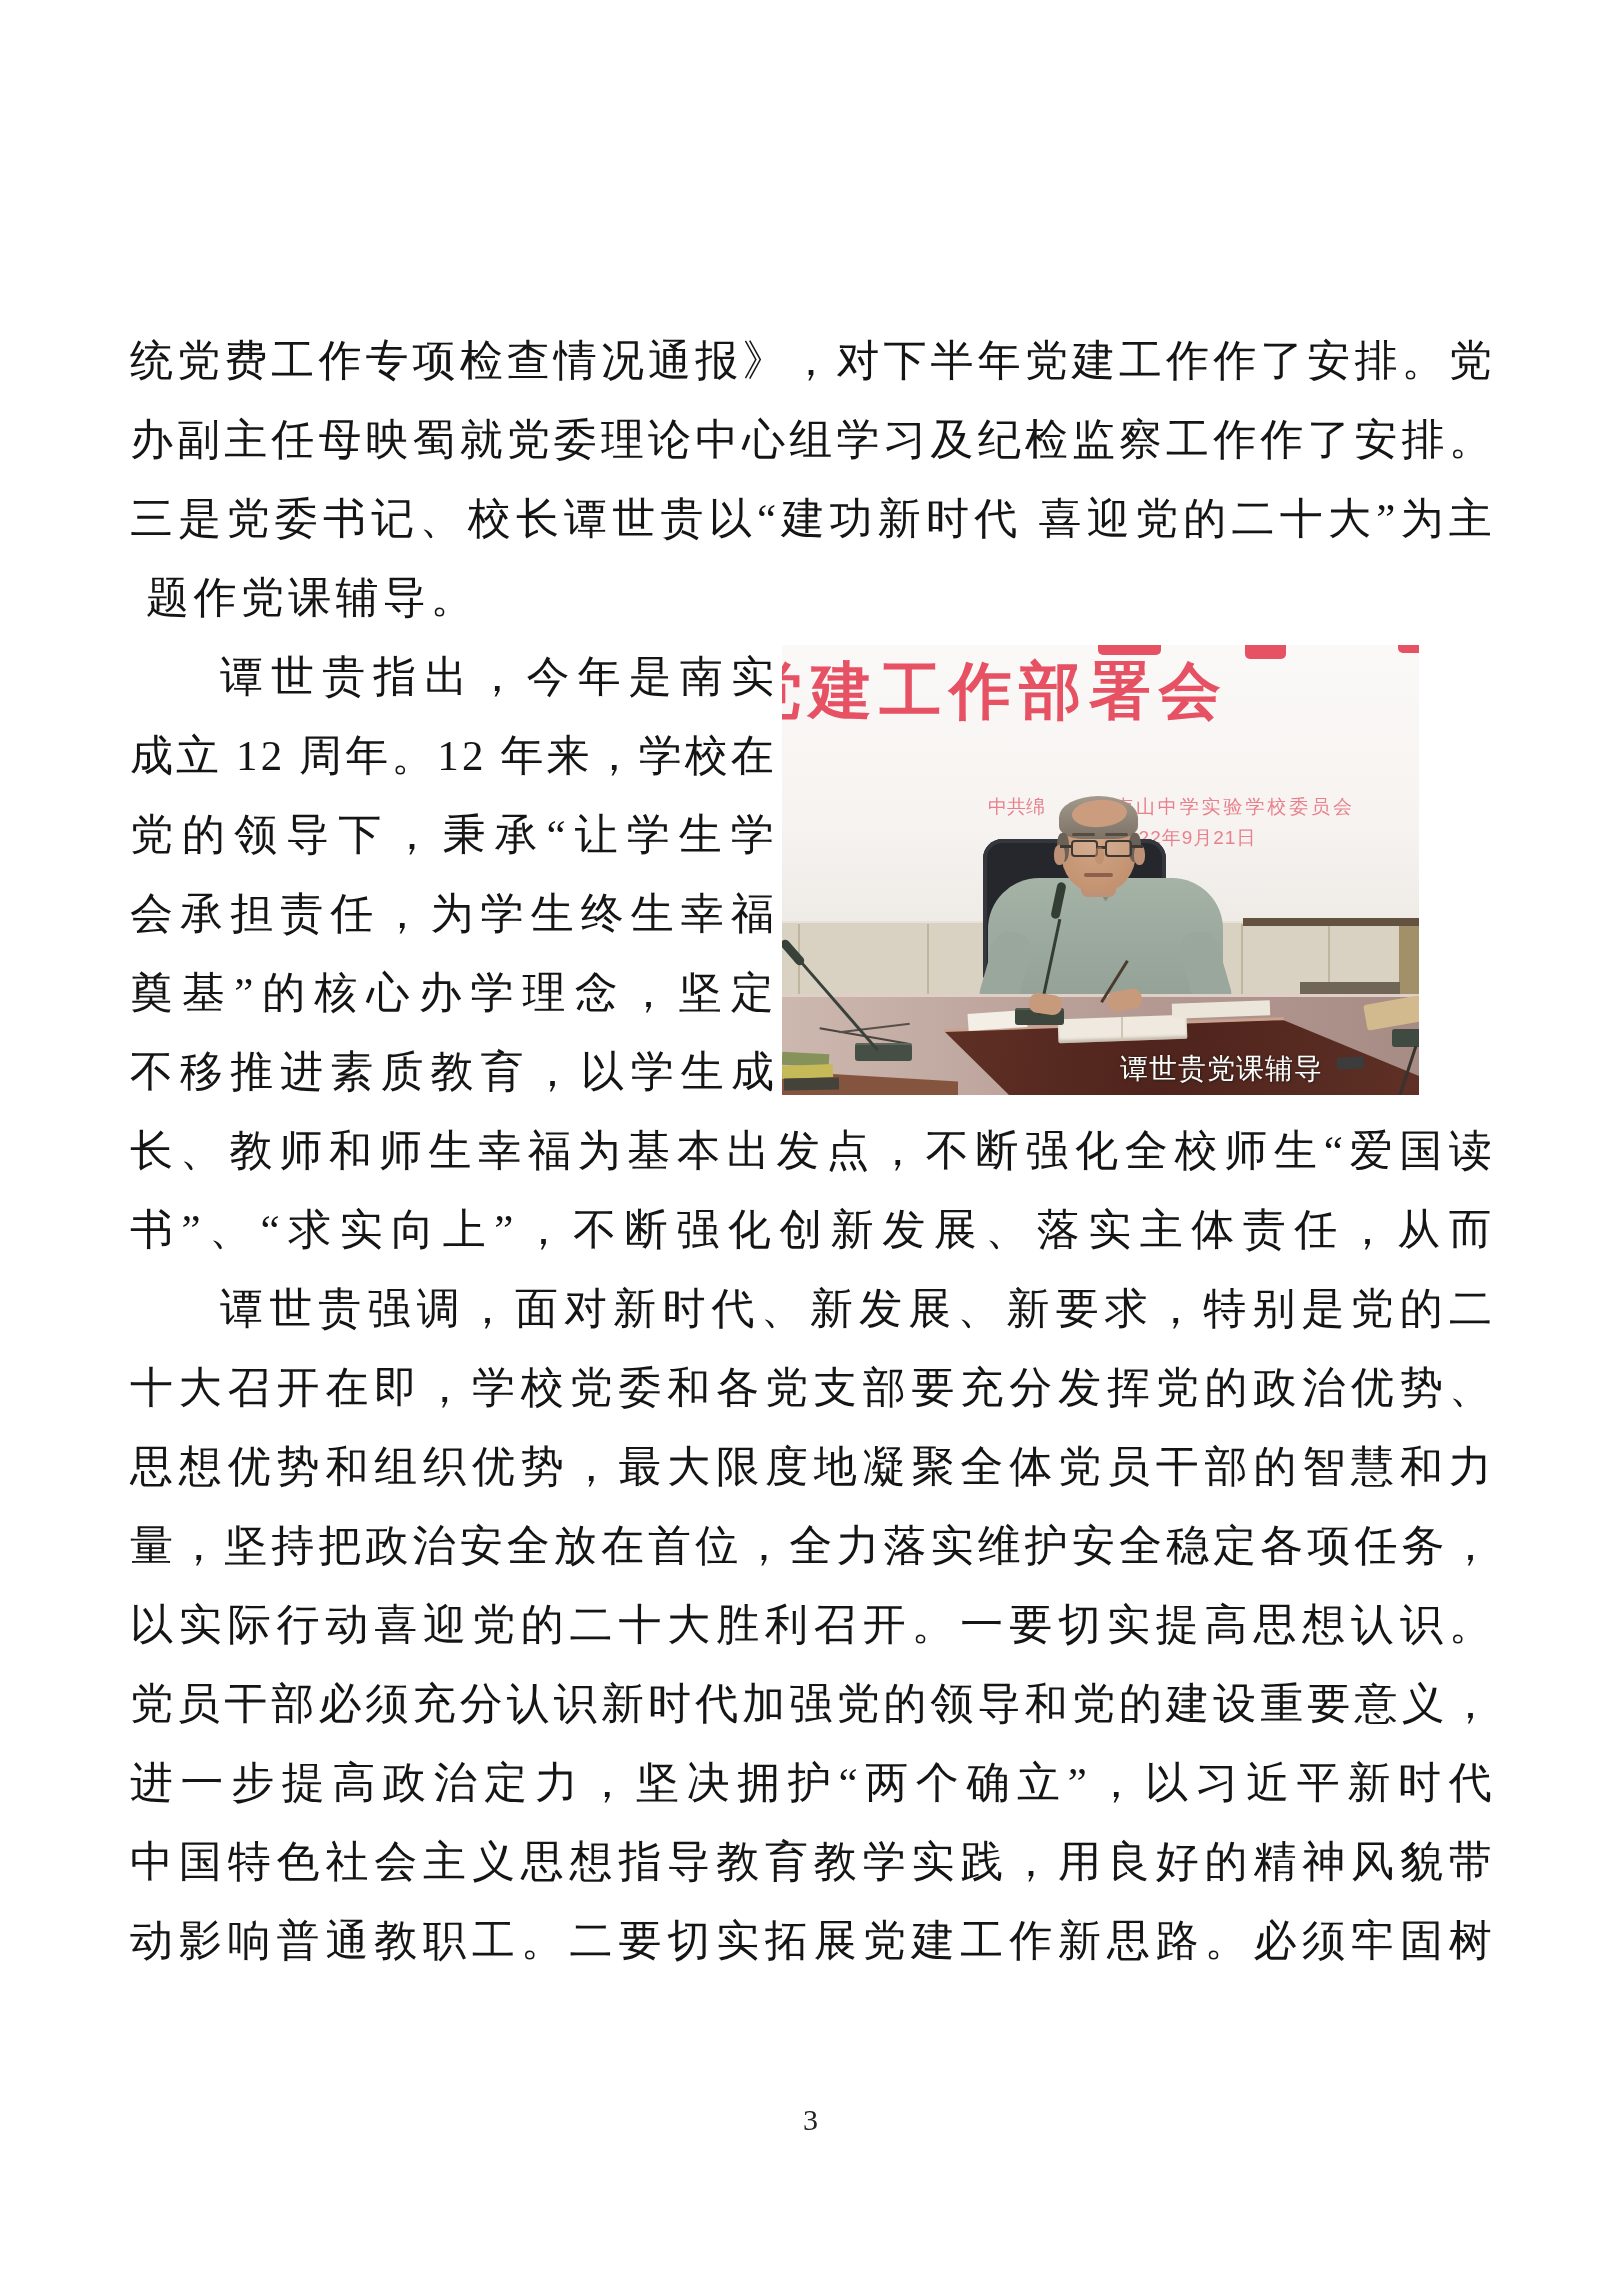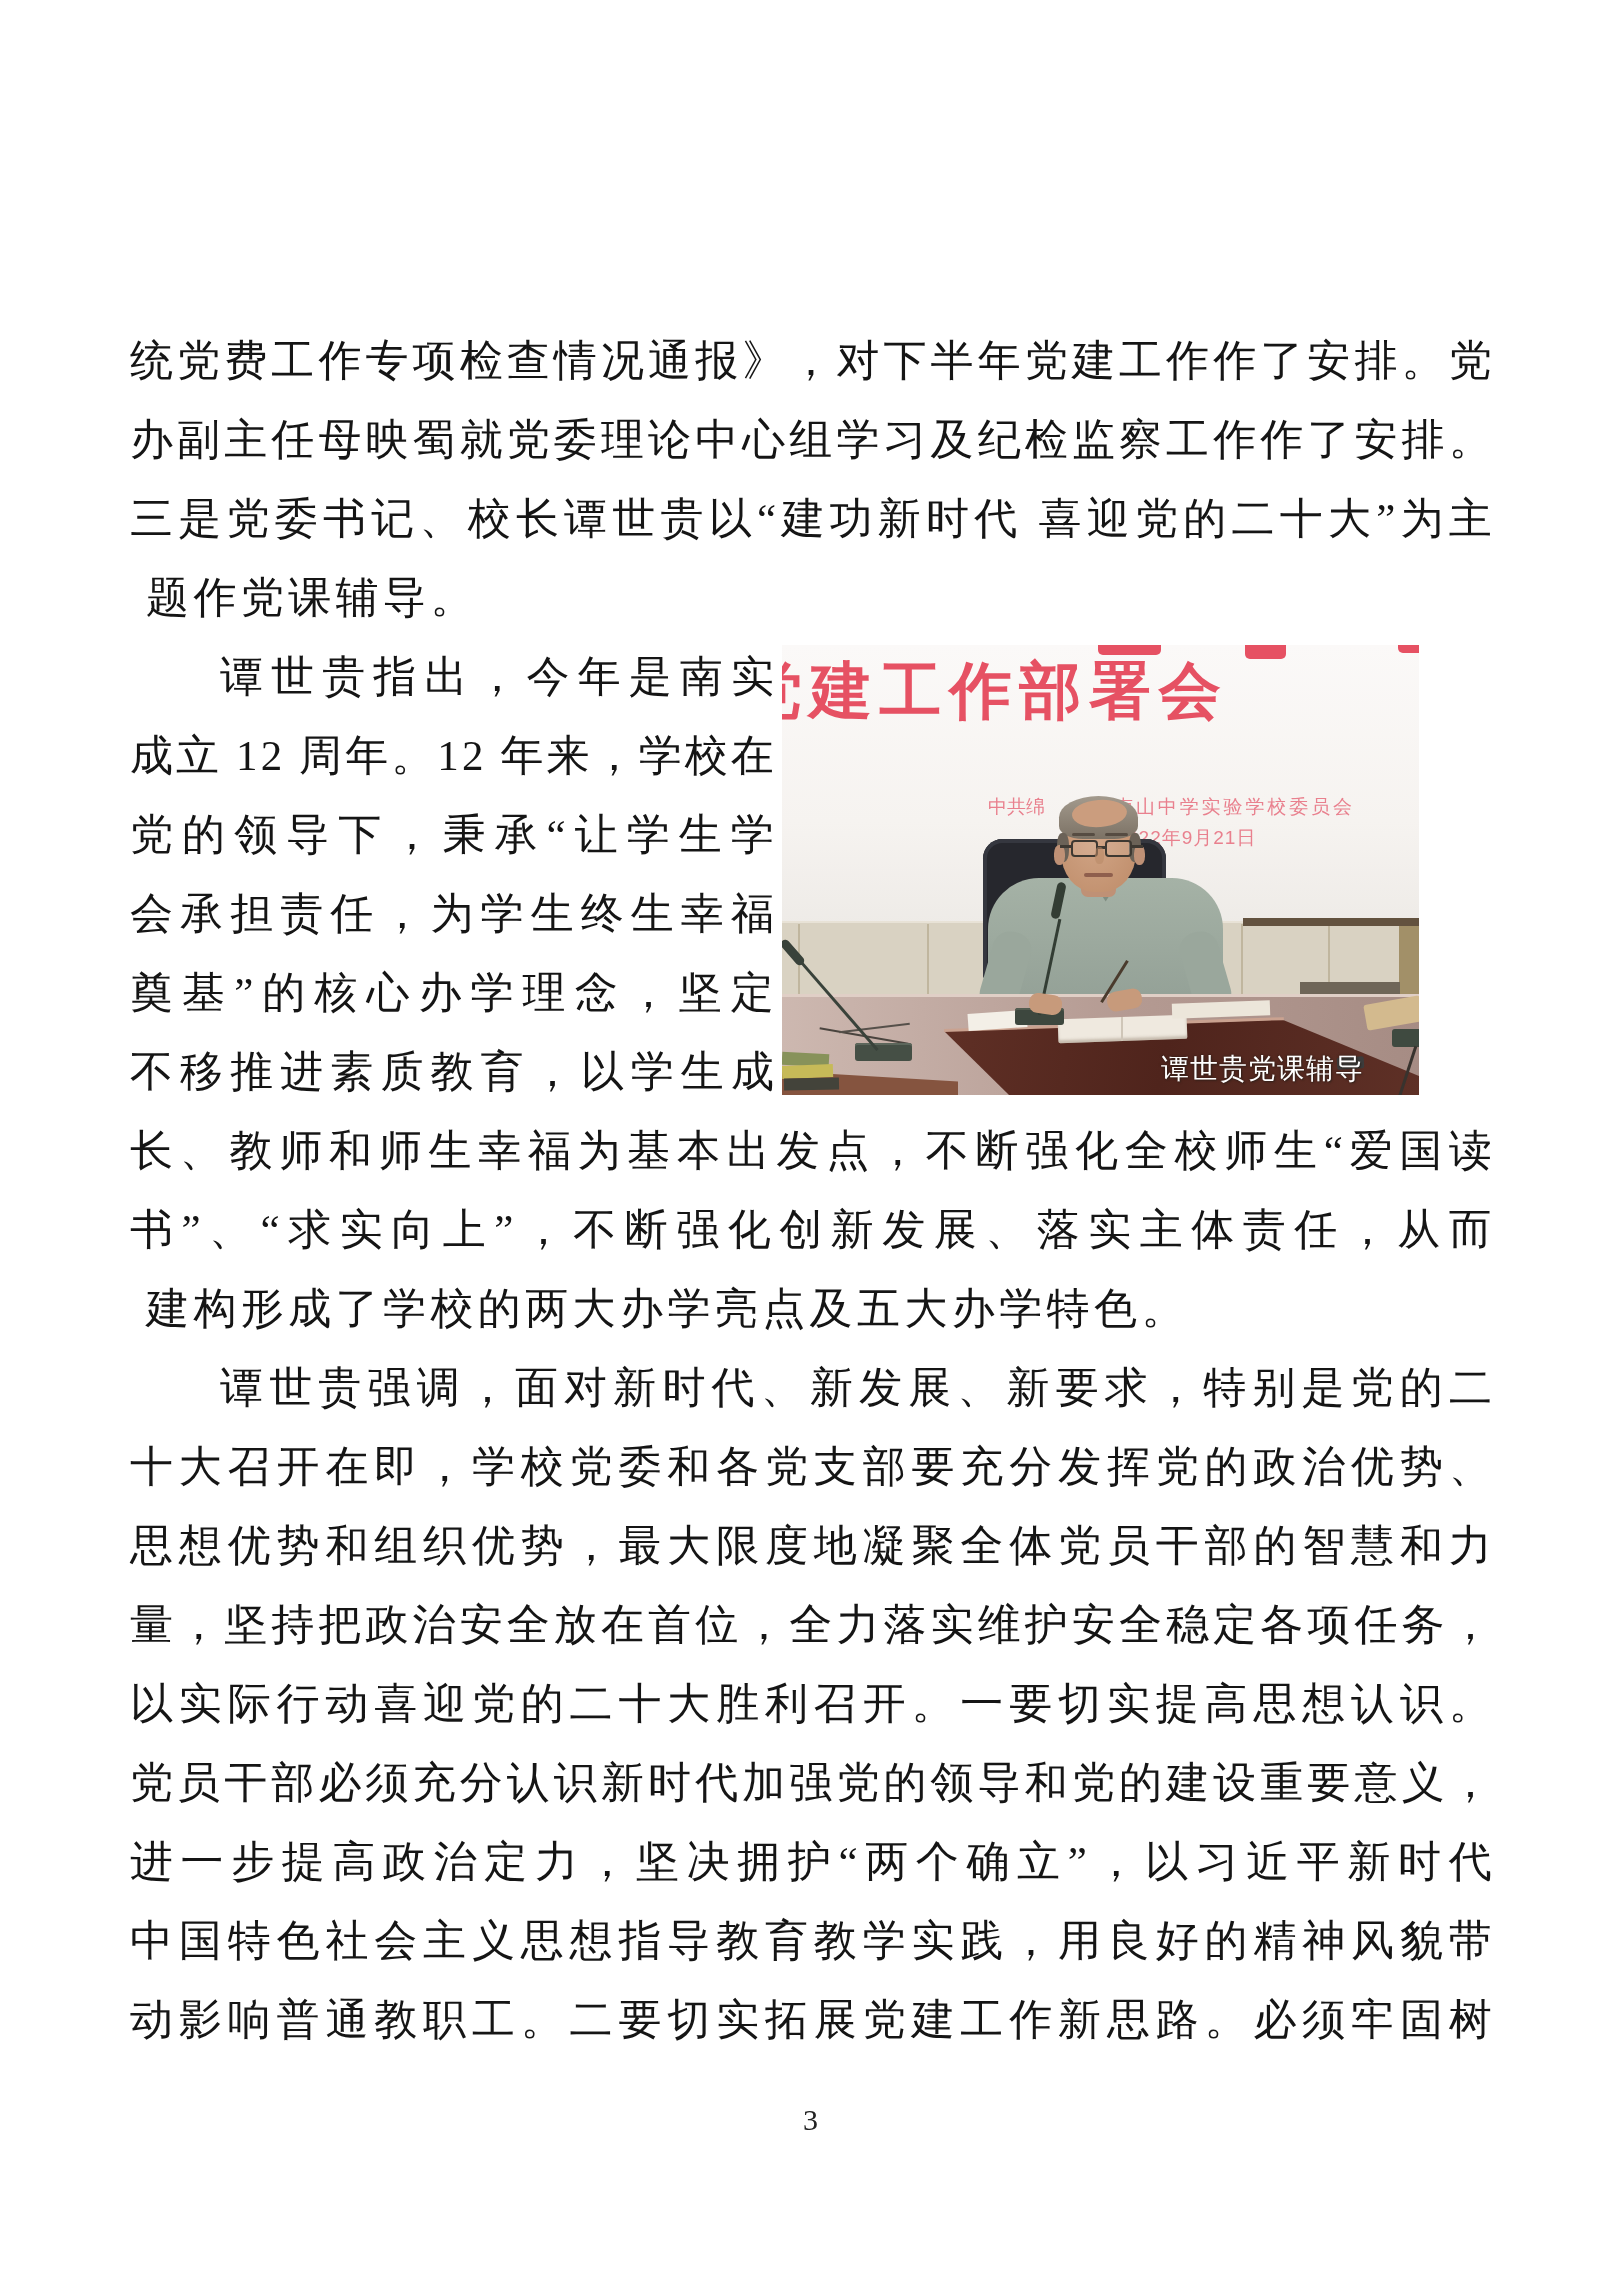--- a/index.html
+++ b/index.html
@@ -30,39 +30,38 @@
   .banner { position:absolute; left:-42px; top:3.9px; white-space:nowrap;
             font-family:"Liberation Sans","DejaVu Sans",sans-serif;
             font-weight:700; font-size:62px; letter-spacing:7.8px; color:#e65163; }
   .sub { position:absolute; font-family:"Liberation Sans","DejaVu Sans",sans-serif;
          color:#e9808e; font-size:19px; white-space:nowrap; }
   .wall { position:absolute; left:0; top:276px; width:637px; height:82px;
           background:#d9d2c2; border-top:2.9px solid #e8e2d6; }
   .seam { position:absolute; width:2px; background:#c0b69e; }
   .caption { position:absolute; left:338px; top:405px; font-size:28px; letter-spacing:1px;
              color:#ffffff; white-space:nowrap;
-             text-shadow:1px 1px 2px rgba(40,30,25,.85), -1px -1px 2px rgba(40,30,25,.4);margin-left:41px; }
+             text-shadow:1px 1px 2px rgba(40,30,25,.85), -1px -1px 2px rgba(40,30,25,.4); }
 </style>
 </head>
 <body>
 
 <div class="text-flow">
   <div class="line jc"><span>统</span><span>党</span><span>费</span><span>工</span><span>作</span><span>专</span><span>项</span><span>检</span><span>查</span><span>情</span><span>况</span><span>通</span><span>报</span><span>》</span><span>，</span><span>对</span><span>下</span><span>半</span><span>年</span><span>党</span><span>建</span><span>工</span><span>作</span><span>作</span><span>了</span><span>安</span><span>排</span><span>。</span><span>党</span></div>
   <div class="line jc"><span>办</span><span>副</span><span>主</span><span>任</span><span>母</span><span>映</span><span>蜀</span><span>就</span><span>党</span><span>委</span><span>理</span><span>论</span><span>中</span><span>心</span><span>组</span><span>学</span><span>习</span><span>及</span><span>纪</span><span>检</span><span>监</span><span>察</span><span>工</span><span>作</span><span>作</span><span>了</span><span>安</span><span>排</span><span>。</span></div>
   <div class="line jc"><span>三</span><span>是</span><span>党</span><span>委</span><span>书</span><span>记</span><span>、</span><span>校</span><span>长</span><span>谭</span><span>世</span><span>贵</span><span>以</span><span>“</span><span>建</span><span>功</span><span>新</span><span>时</span><span>代</span><span>&nbsp;</span><span>喜</span><span>迎</span><span>党</span><span>的</span><span>二</span><span>十</span><span>大</span><span>”</span><span>为</span><span>主</span></div>
   <div class="line plain">题作党课辅导。</div>
   <div class="line jc narrow indent"><span>谭</span><span>世</span><span>贵</span><span>指</span><span>出</span><span>，</span><span>今</span><span>年</span><span>是</span><span>南</span><span>实</span></div>
   <div class="line jc narrow"><span>成</span><span>立</span><span>&nbsp;</span><span>1</span><span>2</span><span>&nbsp;</span><span>周</span><span>年</span><span>。</span><span>1</span><span>2</span><span>&nbsp;</span><span>年</span><span>来</span><span>，</span><span>学</span><span>校</span><span>在</span></div>
   <div class="line jc narrow"><span>党</span><span>的</span><span>领</span><span>导</span><span>下</span><span>，</span><span>秉</span><span>承</span><span>“</span><span>让</span><span>学</span><span>生</span><span>学</span></div>
   <div class="line jc narrow"><span>会</span><span>承</span><span>担</span><span>责</span><span>任</span><span>，</span><span>为</span><span>学</span><span>生</span><span>终</span><span>生</span><span>幸</span><span>福</span></div>
   <div class="line jc narrow"><span>奠</span><span>基</span><span>”</span><span>的</span><span>核</span><span>心</span><span>办</span><span>学</span><span>理</span><span>念</span><span>，</span><span>坚</span><span>定</span></div>
   <div class="line jc narrow"><span>不</span><span>移</span><span>推</span><span>进</span><span>素</span><span>质</span><span>教</span><span>育</span><span>，</span><span>以</span><span>学</span><span>生</span><span>成</span></div>
   <div class="line jc"><span>长</span><span>、</span><span>教</span><span>师</span><span>和</span><span>师</span><span>生</span><span>幸</span><span>福</span><span>为</span><span>基</span><span>本</span><span>出</span><span>发</span><span>点</span><span>，</span><span>不</span><span>断</span><span>强</span><span>化</span><span>全</span><span>校</span><span>师</span><span>生</span><span>“</span><span>爱</span><span>国</span><span>读</span></div>
   <div class="line jc"><span>书</span><span>”</span><span>、</span><span>“</span><span>求</span><span>实</span><span>向</span><span>上</span><span>”</span><span>，</span><span>不</span><span>断</span><span>强</span><span>化</span><span>创</span><span>新</span><span>发</span><span>展</span><span>、</span><span>落</span><span>实</span><span>主</span><span>体</span><span>责</span><span>任</span><span>，</span><span>从</span><span>而</span></div>
-  <div class="line plain">建构形成了学校的两大办学亮点及五大办学特色。</div>
   <div class="line jc indent"><span>谭</span><span>世</span><span>贵</span><span>强</span><span>调</span><span>，</span><span>面</span><span>对</span><span>新</span><span>时</span><span>代</span><span>、</span><span>新</span><span>发</span><span>展</span><span>、</span><span>新</span><span>要</span><span>求</span><span>，</span><span>特</span><span>别</span><span>是</span><span>党</span><span>的</span><span>二</span></div>
   <div class="line jc"><span>十</span><span>大</span><span>召</span><span>开</span><span>在</span><span>即</span><span>，</span><span>学</span><span>校</span><span>党</span><span>委</span><span>和</span><span>各</span><span>党</span><span>支</span><span>部</span><span>要</span><span>充</span><span>分</span><span>发</span><span>挥</span><span>党</span><span>的</span><span>政</span><span>治</span><span>优</span><span>势</span><span>、</span></div>
   <div class="line jc"><span>思</span><span>想</span><span>优</span><span>势</span><span>和</span><span>组</span><span>织</span><span>优</span><span>势</span><span>，</span><span>最</span><span>大</span><span>限</span><span>度</span><span>地</span><span>凝</span><span>聚</span><span>全</span><span>体</span><span>党</span><span>员</span><span>干</span><span>部</span><span>的</span><span>智</span><span>慧</span><span>和</span><span>力</span></div>
   <div class="line jc"><span>量</span><span>，</span><span>坚</span><span>持</span><span>把</span><span>政</span><span>治</span><span>安</span><span>全</span><span>放</span><span>在</span><span>首</span><span>位</span><span>，</span><span>全</span><span>力</span><span>落</span><span>实</span><span>维</span><span>护</span><span>安</span><span>全</span><span>稳</span><span>定</span><span>各</span><span>项</span><span>任</span><span>务</span><span>，</span></div>
   <div class="line jc"><span>以</span><span>实</span><span>际</span><span>行</span><span>动</span><span>喜</span><span>迎</span><span>党</span><span>的</span><span>二</span><span>十</span><span>大</span><span>胜</span><span>利</span><span>召</span><span>开</span><span>。</span><span>一</span><span>要</span><span>切</span><span>实</span><span>提</span><span>高</span><span>思</span><span>想</span><span>认</span><span>识</span><span>。</span></div>
   <div class="line jc"><span>党</span><span>员</span><span>干</span><span>部</span><span>必</span><span>须</span><span>充</span><span>分</span><span>认</span><span>识</span><span>新</span><span>时</span><span>代</span><span>加</span><span>强</span><span>党</span><span>的</span><span>领</span><span>导</span><span>和</span><span>党</span><span>的</span><span>建</span><span>设</span><span>重</span><span>要</span><span>意</span><span>义</span><span>，</span></div>
   <div class="line jc"><span>进</span><span>一</span><span>步</span><span>提</span><span>高</span><span>政</span><span>治</span><span>定</span><span>力</span><span>，</span><span>坚</span><span>决</span><span>拥</span><span>护</span><span>“</span><span>两</span><span>个</span><span>确</span><span>立</span><span>”</span><span>，</span><span>以</span><span>习</span><span>近</span><span>平</span><span>新</span><span>时</span><span>代</span></div>
   <div class="line jc"><span>中</span><span>国</span><span>特</span><span>色</span><span>社</span><span>会</span><span>主</span><span>义</span><span>思</span><span>想</span><span>指</span><span>导</span><span>教</span><span>育</span><span>教</span><span>学</span><span>实</span><span>践</span><span>，</span><span>用</span><span>良</span><span>好</span><span>的</span><span>精</span><span>神</span><span>风</span><span>貌</span><span>带</span></div>
   <div class="line jc"><span>动</span><span>影</span><span>响</span><span>普</span><span>通</span><span>教</span><span>职</span><span>工</span><span>。</span><span>二</span><span>要</span><span>切</span><span>实</span><span>拓</span><span>展</span><span>党</span><span>建</span><span>工</span><span>作</span><span>新</span><span>思</span><span>路</span><span>。</span><span>必</span><span>须</span><span>牢</span><span>固</span><span>树</span></div>
 </div>

